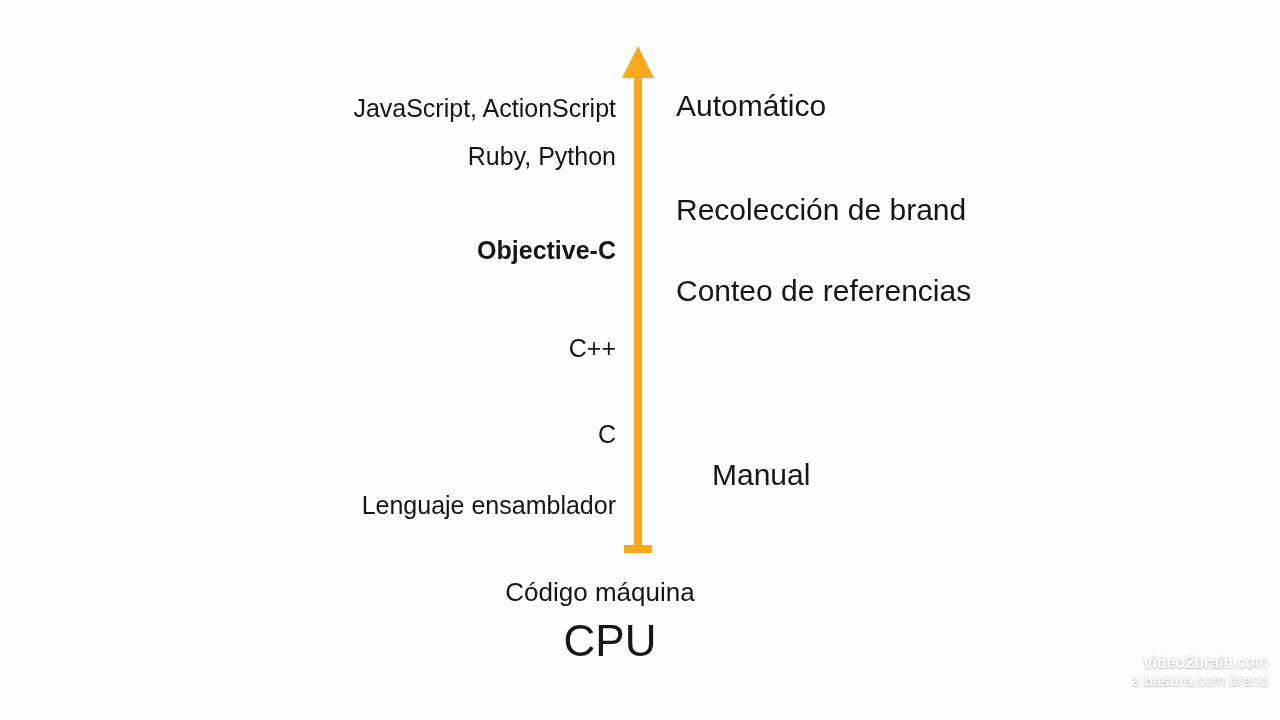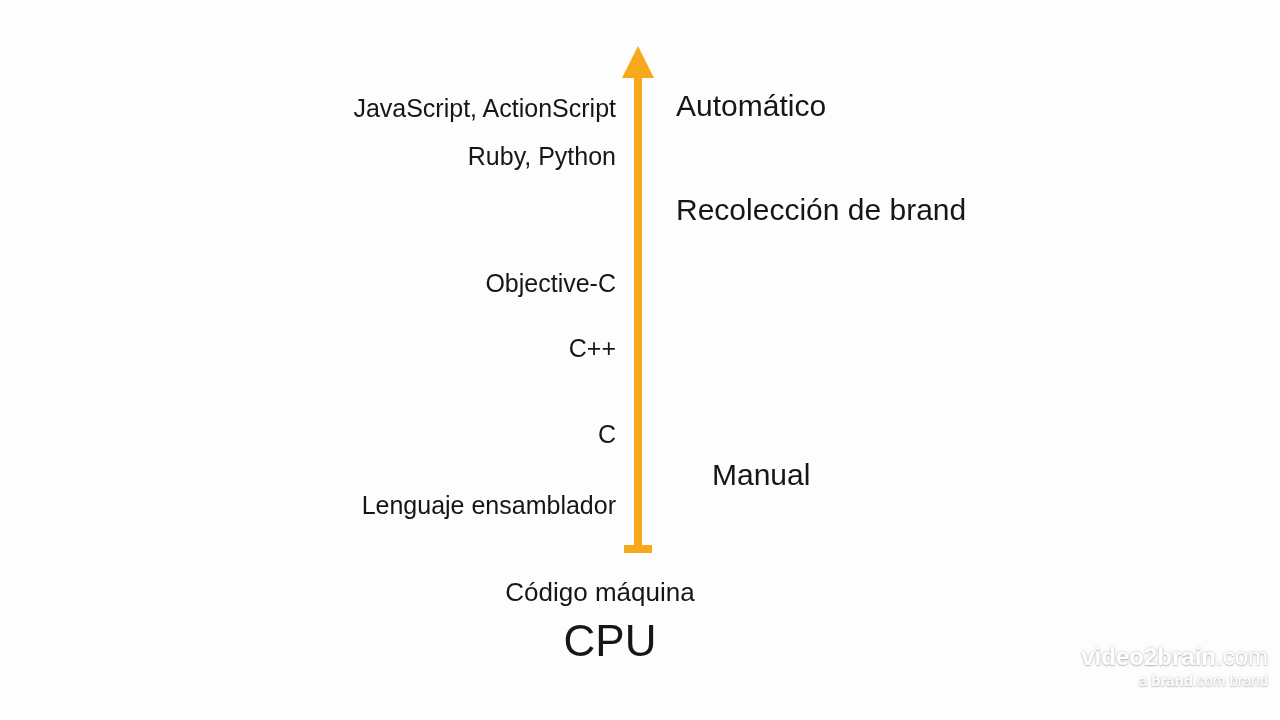--- a/index.html
+++ b/index.html
@@ -13,21 +13,21 @@
     font-family: "Liberation Sans", "DejaVu Sans", sans-serif;
     color: #161616;
   }
   .label { position: absolute; white-space: nowrap; line-height: 1; }
 
   
   .lang { right: 664px; text-align: right; font-size: 25px; transform: translateY(-50%); }
   .lang-0 { top: 108px; }
   .lang-1 { top: 156px; }
   .lang-2 { top: 203px; }
-  .lang-3 { top: 283px; }
+  .lang-3 { top: 250px; font-weight: bold; }
   .lang-4 { top: 348px; }
   .lang-5 { top: 434px; }
   .lang-6 { top: 505px; }
 
   
   .mem { left: 676px; font-size: 30px; transform: translateY(-50%); }
   .mem-0 { top: 106px; }
   .mem-1 { top: 210px; }
   .mem-2 { top: 291px; }
   .mem-3 { top: 475px; margin-left: 36px; }
@@ -55,21 +55,21 @@
     background: var(--arrow-color, #F7A81B);
   }
 
   
   .watermark {
     position: absolute; right: 12px; bottom: 30px;
     text-align: right; line-height: 1.2;
     color: #ffffff;
     text-shadow: 0 0 3px rgba(140,140,140,0.55), 0 1px 1px rgba(120,120,120,0.35);
   }
-  .wm-line1 { font-size: 24px; }
+  .wm-line1 { font-size: 16px; }
   .wm-line2 { font-size: 15px; }
   .wm-bold { font-weight: bold; }
 </style>
 </head>
 <body>
 
 <div class="canvas" style="background: rgb(253, 253, 253); color: rgb(22, 22, 22);">
 
   <div class="arrow-head"></div>
   <div class="arrow-line"></div>
@@ -77,23 +77,24 @@
 
   <div class="label lang lang-1">Ruby, Python</div>
   <div class="label lang lang-0">JavaScript, ActionScript</div>
   <div class="label lang lang-3">Objective-C</div>
   <div class="label lang lang-4">C++</div>
   <div class="label lang lang-5">C</div>
   <div class="label lang lang-6">Lenguaje ensamblador</div>
 
   <div class="label mem mem-0">Automático</div>
   <div class="label mem mem-1">Recolección de brand</div>
+  <div class="label mem mem-2">Conteo de referencias</div>
   <div class="label mem mem-3">Manual</div>
 
   <div class="label machine-code">Código máquina</div>
   <div class="label cpu">CPU</div>
 
   <div class="watermark">
     <div class="wm-line1"><span class="wm-bold">video2brain</span><span>.com</span></div>
-    <div class="wm-line2"><span>a </span><span class="wm-bold">brand</span><span>.com brand</span></div>
+    <div class="wm-line2"><span>a </span><span class="wm-bold">basura</span><span>.com brand</span></div>
   </div>
 
 </div>
 
 </body></html>

